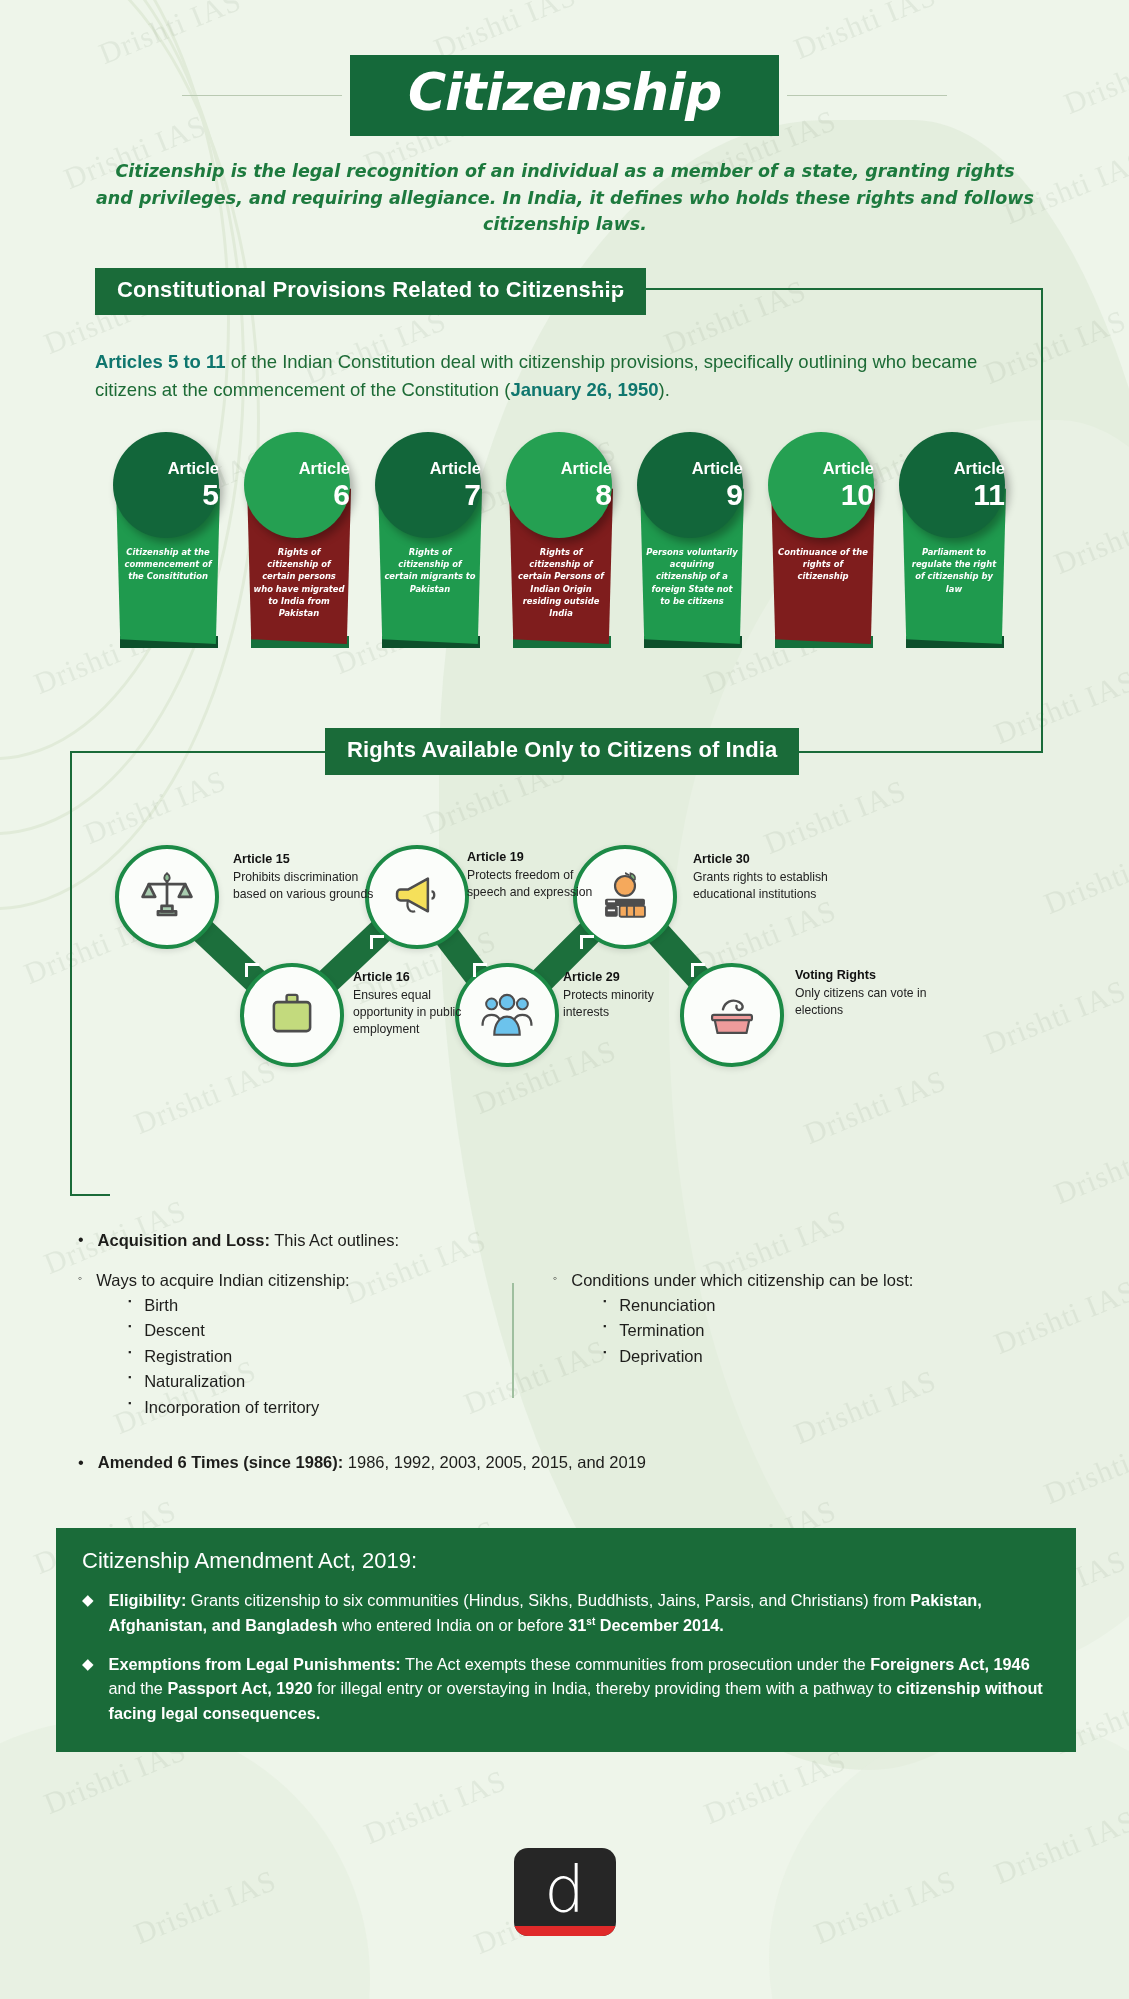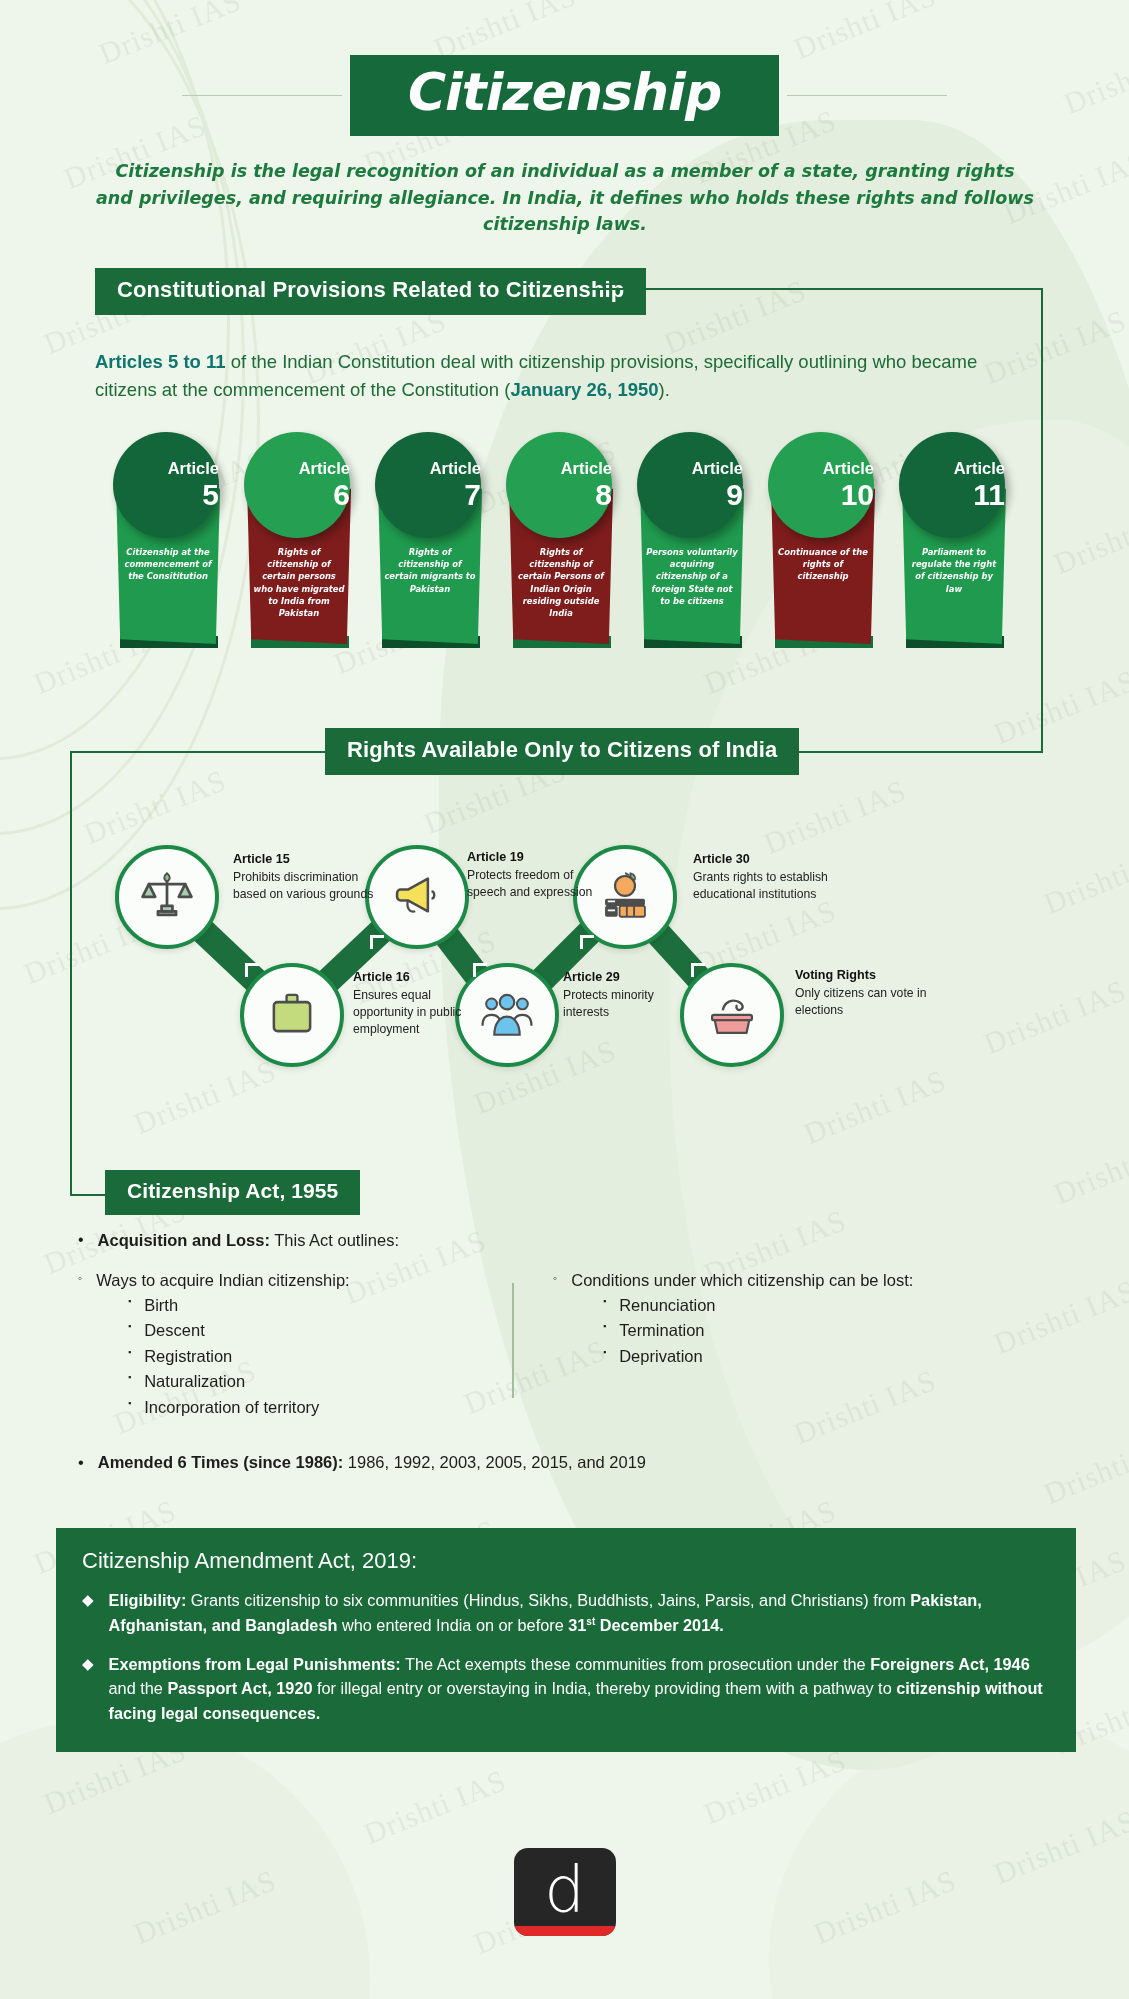--- a/index.html
+++ b/index.html
@@ -472,21 +472,20 @@
             <rect x="10" y="34" width="44" height="6" rx="2" fill="#ef9b9b" stroke="#4d4d4d" stroke-width="2.4"></rect>
             <path d="M13 40h38l-3 14H16z" fill="#ef9b9b" stroke="#4d4d4d" stroke-width="2.4" stroke-linejoin="round"></path>
           </svg></span>
       </div>
       <div class="rlabel" style="left: 680px; top: 122px; width: 150px;">
         <div class="h">Voting Rights</div>
         <div class="p">Only citizens can vote in elections</div>
       </div>
     </div>
 
-  <div class="chip chip-ca">Citizenship Act, 1955</div>
 
   <div class="act">
     <div class="b1">
       <span class="dot">•</span>
       <span><b>Acquisition and Loss:</b><span> This Act outlines:</span></span>
     </div>
 
     <div class="cols">
       <div class="divider"></div>
       <div class="col">

